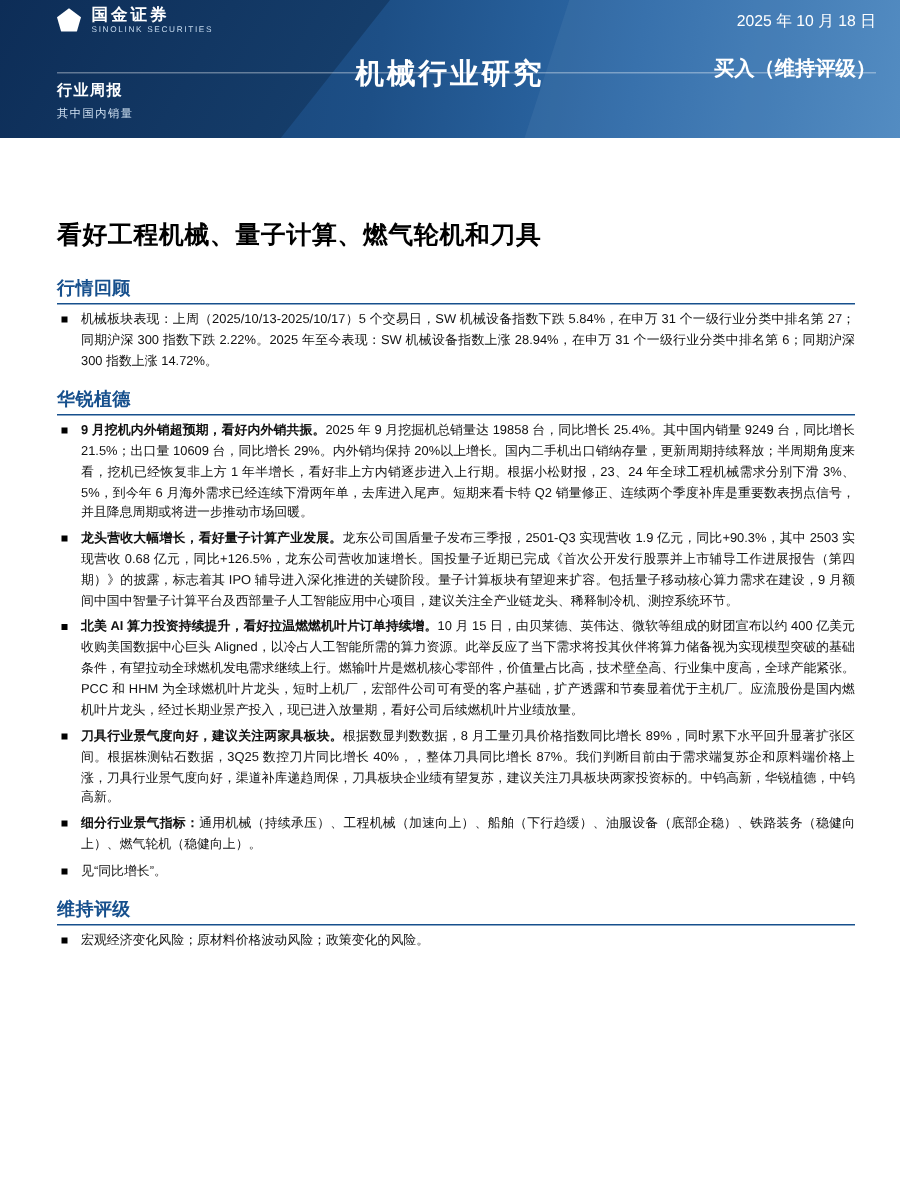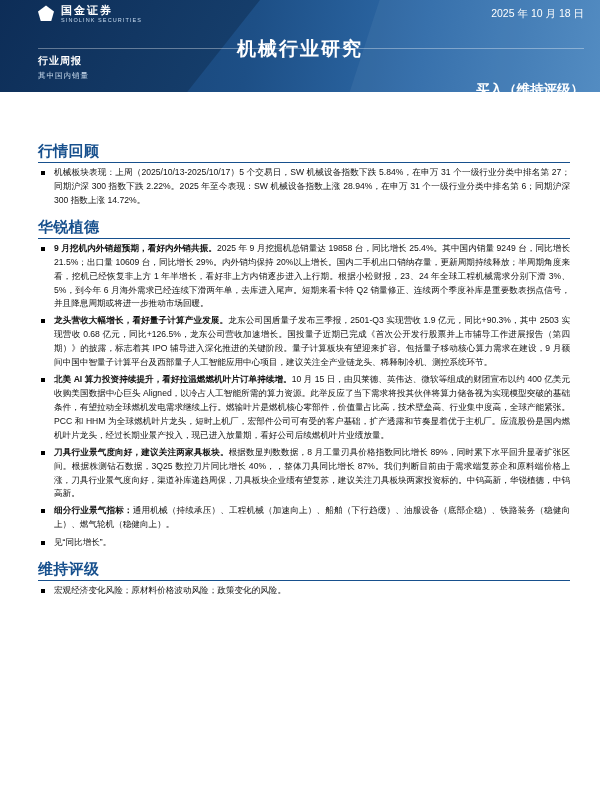--- a/index.html
+++ b/index.html
@@ -94,21 +94,20 @@
     z-index: 3;
   }
   .rating-box {
     position: absolute;
     right: 16px;
     top: 37px;
     color: #ffffff;
     font-size: 13.5px;
     font-weight: bold;
     z-index: 3;
-    margin-top: 44px;
   }
   .tag-area {
     position: absolute;
     left: 38px;
     top: 50px;
     z-index: 3;
   }
   .tag-main {
     display: inline-block;
     color: #ffffff;
@@ -148,21 +147,21 @@
 
   .doc-title {
     font-size: 16.5px;
     font-weight: bold;
     letter-spacing: 0.5px;
     color: #000;
     margin: 14px 0 16px 0;
   }
 
   .section-head {
-    font-size: 15px;
+    font-size: 12px;
     font-weight: bold;
     color: #17508d;
     margin: 10px 0 3px 0;
     letter-spacing: 0.3px;
   }
   .underline {
     border-bottom: 1px solid #17508d;
     display: block;
     padding-bottom: 1px;
     width: 100%;
@@ -215,20 +214,21 @@
     <div class="rating-box">买入（维持评级）</div>
     <div class="tag-area">
       <div class="tag-main">行业周报</div>
       <div class="tag-sub">其中国内销量</div>
     </div>
   </div>
 
   <div class="content">
 
 
+    <div class="doc-title">看好工程机械、量子计算、燃气轮机和刀具</div>
 
     <div class="section-head">
       <span class="underline">行情回顾</span>
     </div>
     <ul class="bullets">
       <li>
         <span>机械板块表现：上周（2025/10/13-2025/10/17）5 个交易日，SW 机械设备指数下跌 5.84%，在申万 31 个一级行业分类中排名第 27；同期沪深 300 指数下跌 2.22%。2025 年至今表现：SW 机械设备指数上涨 28.94%，在申万 31 个一级行业分类中排名第 6；同期沪深 300 指数上涨 14.72%。</span>
       </li>
     </ul>
 

